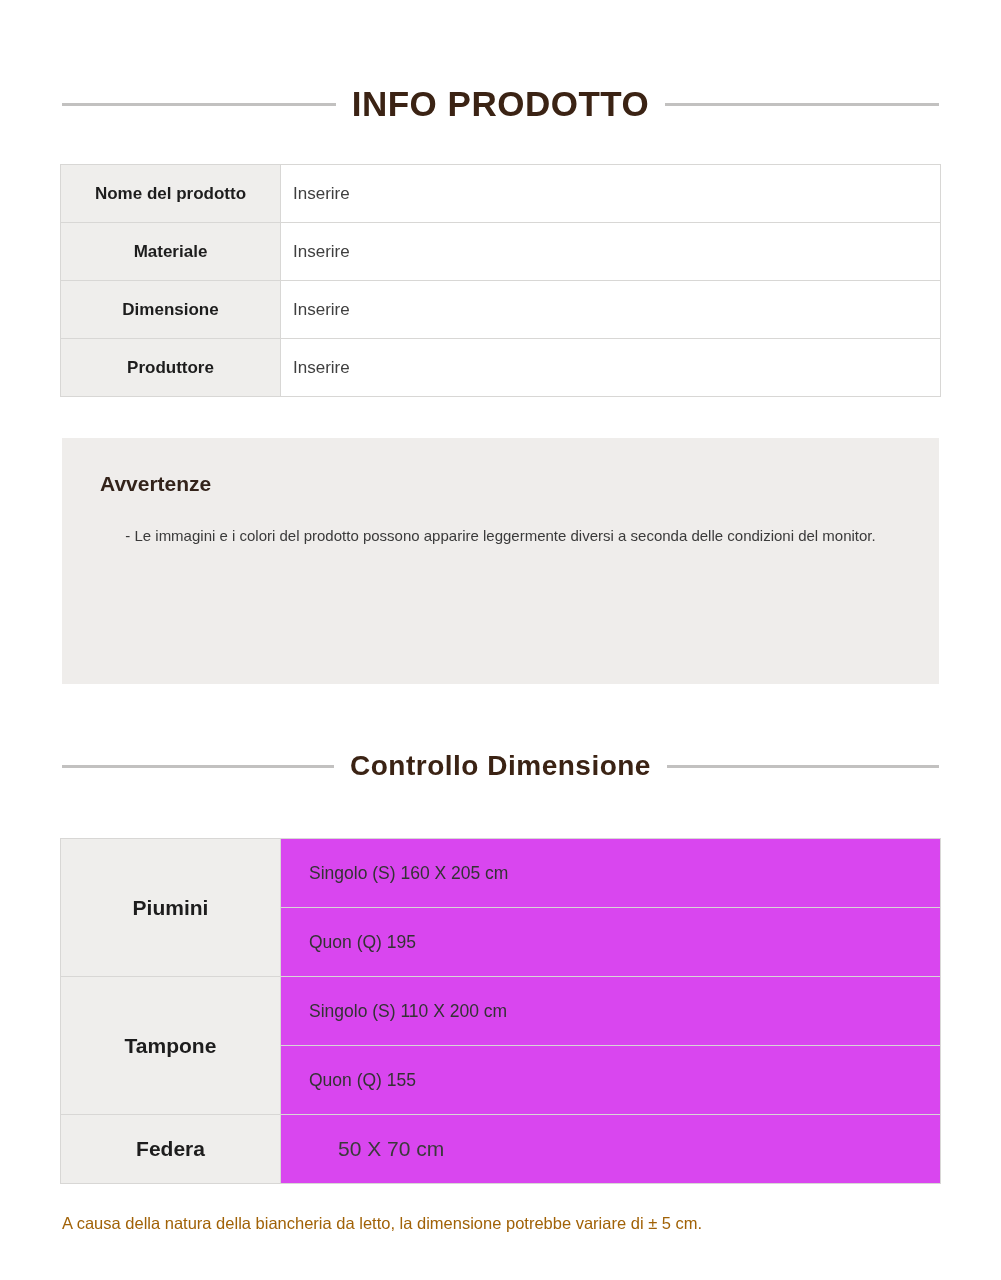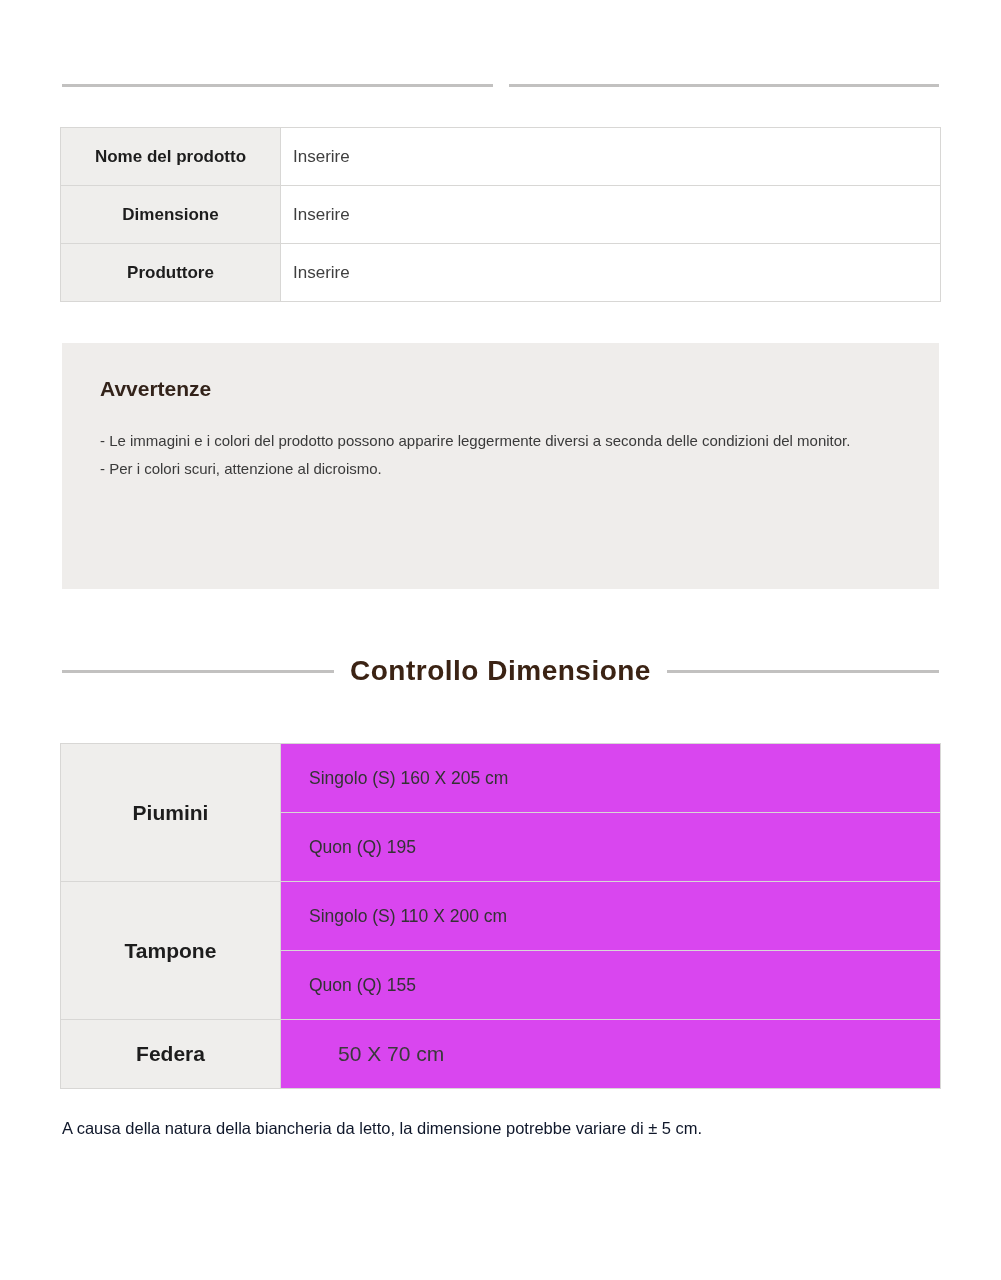--- a/index.html
+++ b/index.html
@@ -28,65 +28,69 @@
   .info-table td {
     border:1px solid #d8d7d5; background:#fff; font-size:17px; color:#3f3f3f;
     padding-left:12px; font-weight:normal;
   }
 
   
   .warning-box {
     margin:41px 62px 0; background:#efedeb; height:246px; padding:34px 38px;
   }
   .warning-title { font-size:21px; font-weight:bold; color:#33231a; margin-bottom:26px; }
-  .warning-item { font-size:15px; color:#3a3a3a; line-height:28px; }
+  .warning-item { font-size:15px; color:#3a3a3a; line-height:28px;text-align:center; }
 
   
   .size-table { margin:56px auto 0; width:881px; }
   .size-table th {
     width:220px; background:#efeeec; border:1px solid #d8d7d5;
     font-size:21px; font-weight:bold; color:#1d1d1d; text-align:center;
   }
   .size-table td {
     border:1px solid #d8d7d5; background:#d946ef; font-size:17.5px; color:#333;
     padding-left:28px; height:69px;
   }
   .size-table td.big { font-size:21px; padding-left:57px; color:#3a3a3a; }
 
-  .footnote { margin:30px 62px 0; font-size:16.5px; color:#0f172a; }
+  .footnote { margin:30px 62px 0; font-size:16.5px; color:#a16207; }
 </style>
 </head>
 <body>
 
 <div class="section-title" id="title-info">
   <div class="line"></div>
+  <div class="text">INFO PRODOTTO</div>
   <div class="line"></div>
 </div>
 
 <table class="info-table">
   <tbody>
       <tr>
     <th>Nome del prodotto</th>
+    <td>Inserire</td>
+  </tr>
+  <tr>
+    <th>Materiale</th>
     <td>Inserire</td>
   </tr>
   <tr>
     <th>Dimensione</th>
     <td>Inserire</td>
   </tr>
   <tr>
     <th>Produttore</th>
     <td>Inserire</td>
   </tr>
 </tbody>
   </table>
 
 <div class="warning-box">
   <div class="warning-title">Avvertenze</div>
   <div class="warning-item">- Le immagini e i colori del prodotto possono apparire leggermente diversi a seconda delle condizioni del monitor.</div>
-  <div class="warning-item">- Per i colori scuri, attenzione al dicroismo.</div>
 </div>
 
 <div class="section-title" id="title-size">
   <div class="line"></div>
   <div class="text">Controllo Dimensione</div>
   <div class="line"></div>
 </div>
 
 <table class="size-table">
   <tbody>

